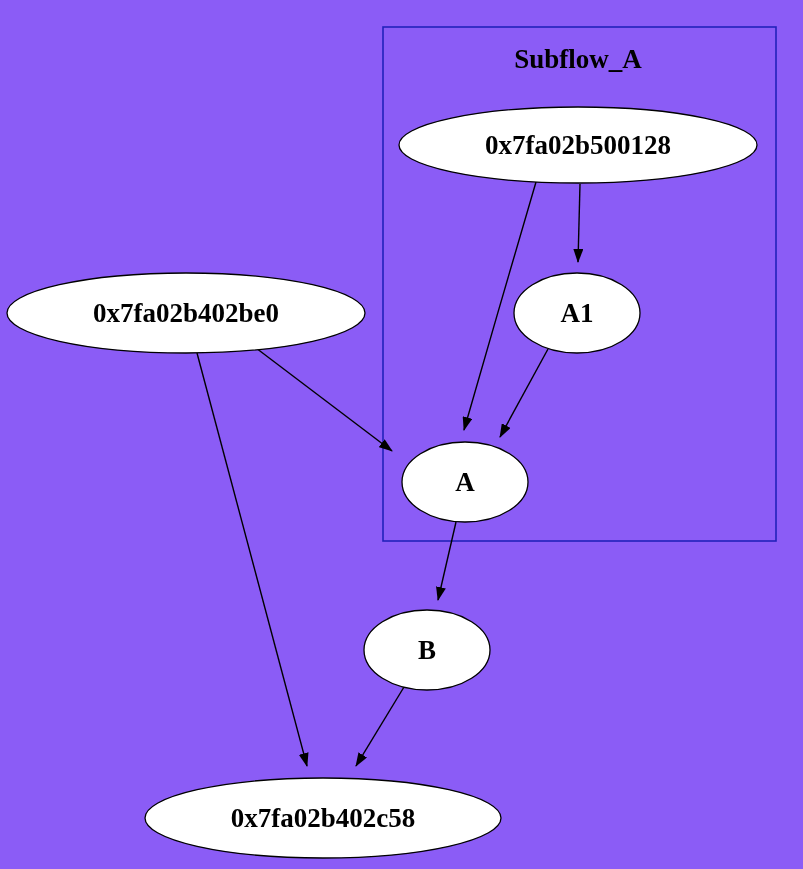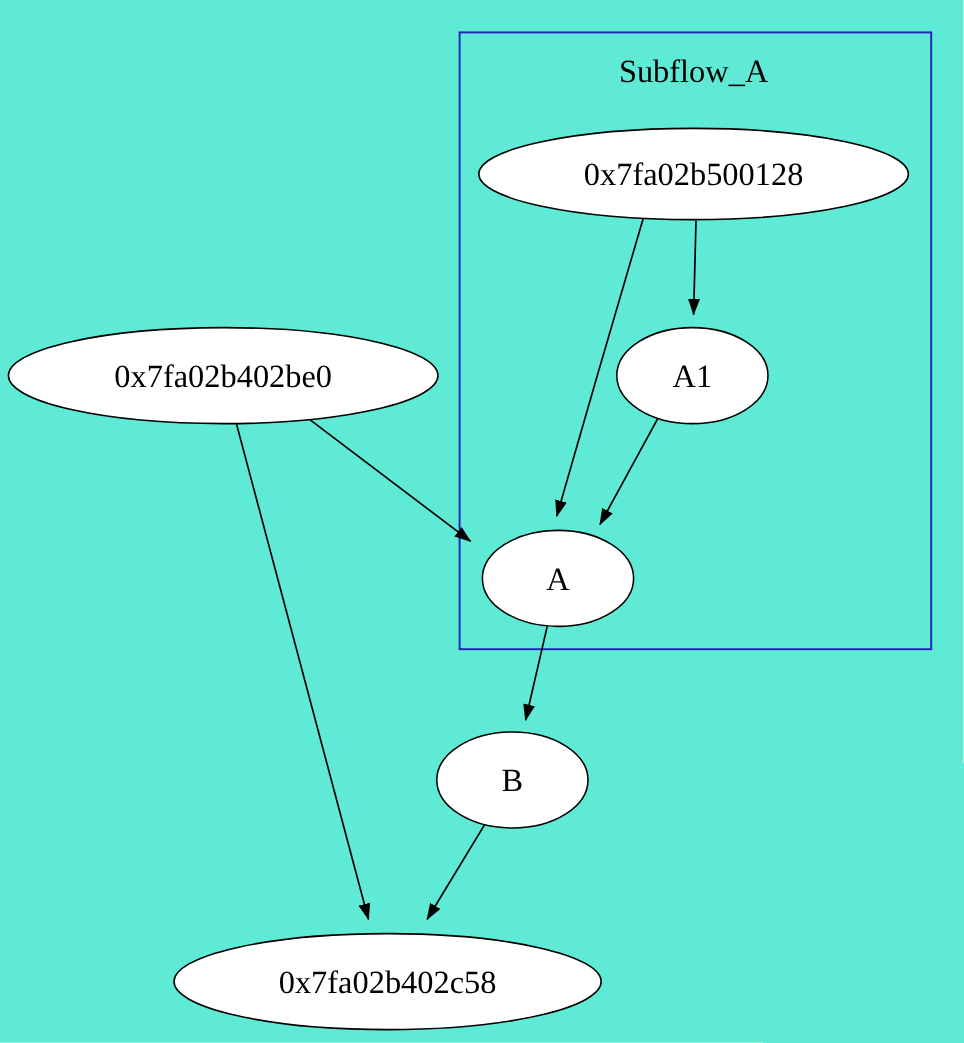--- a/index.html
+++ b/index.html
@@ -4,22 +4,23 @@
 <style>
   html, body {
     margin: 0;
     padding: 0;
     background: #ffffff;
   }
   .canvas-wrap {
     width: 803px;
     height: 869px;
     position: relative;
-    background: #5eead4;
+    background: #8b5cf6;
     overflow: hidden;
+    font-weight: bold;
   }
   svg {
     display: block;
   }
   .node-ellipse {
     fill: #ffffff;
     stroke: #000000;
     stroke-width: 1.3;
   }
   .node-label {

